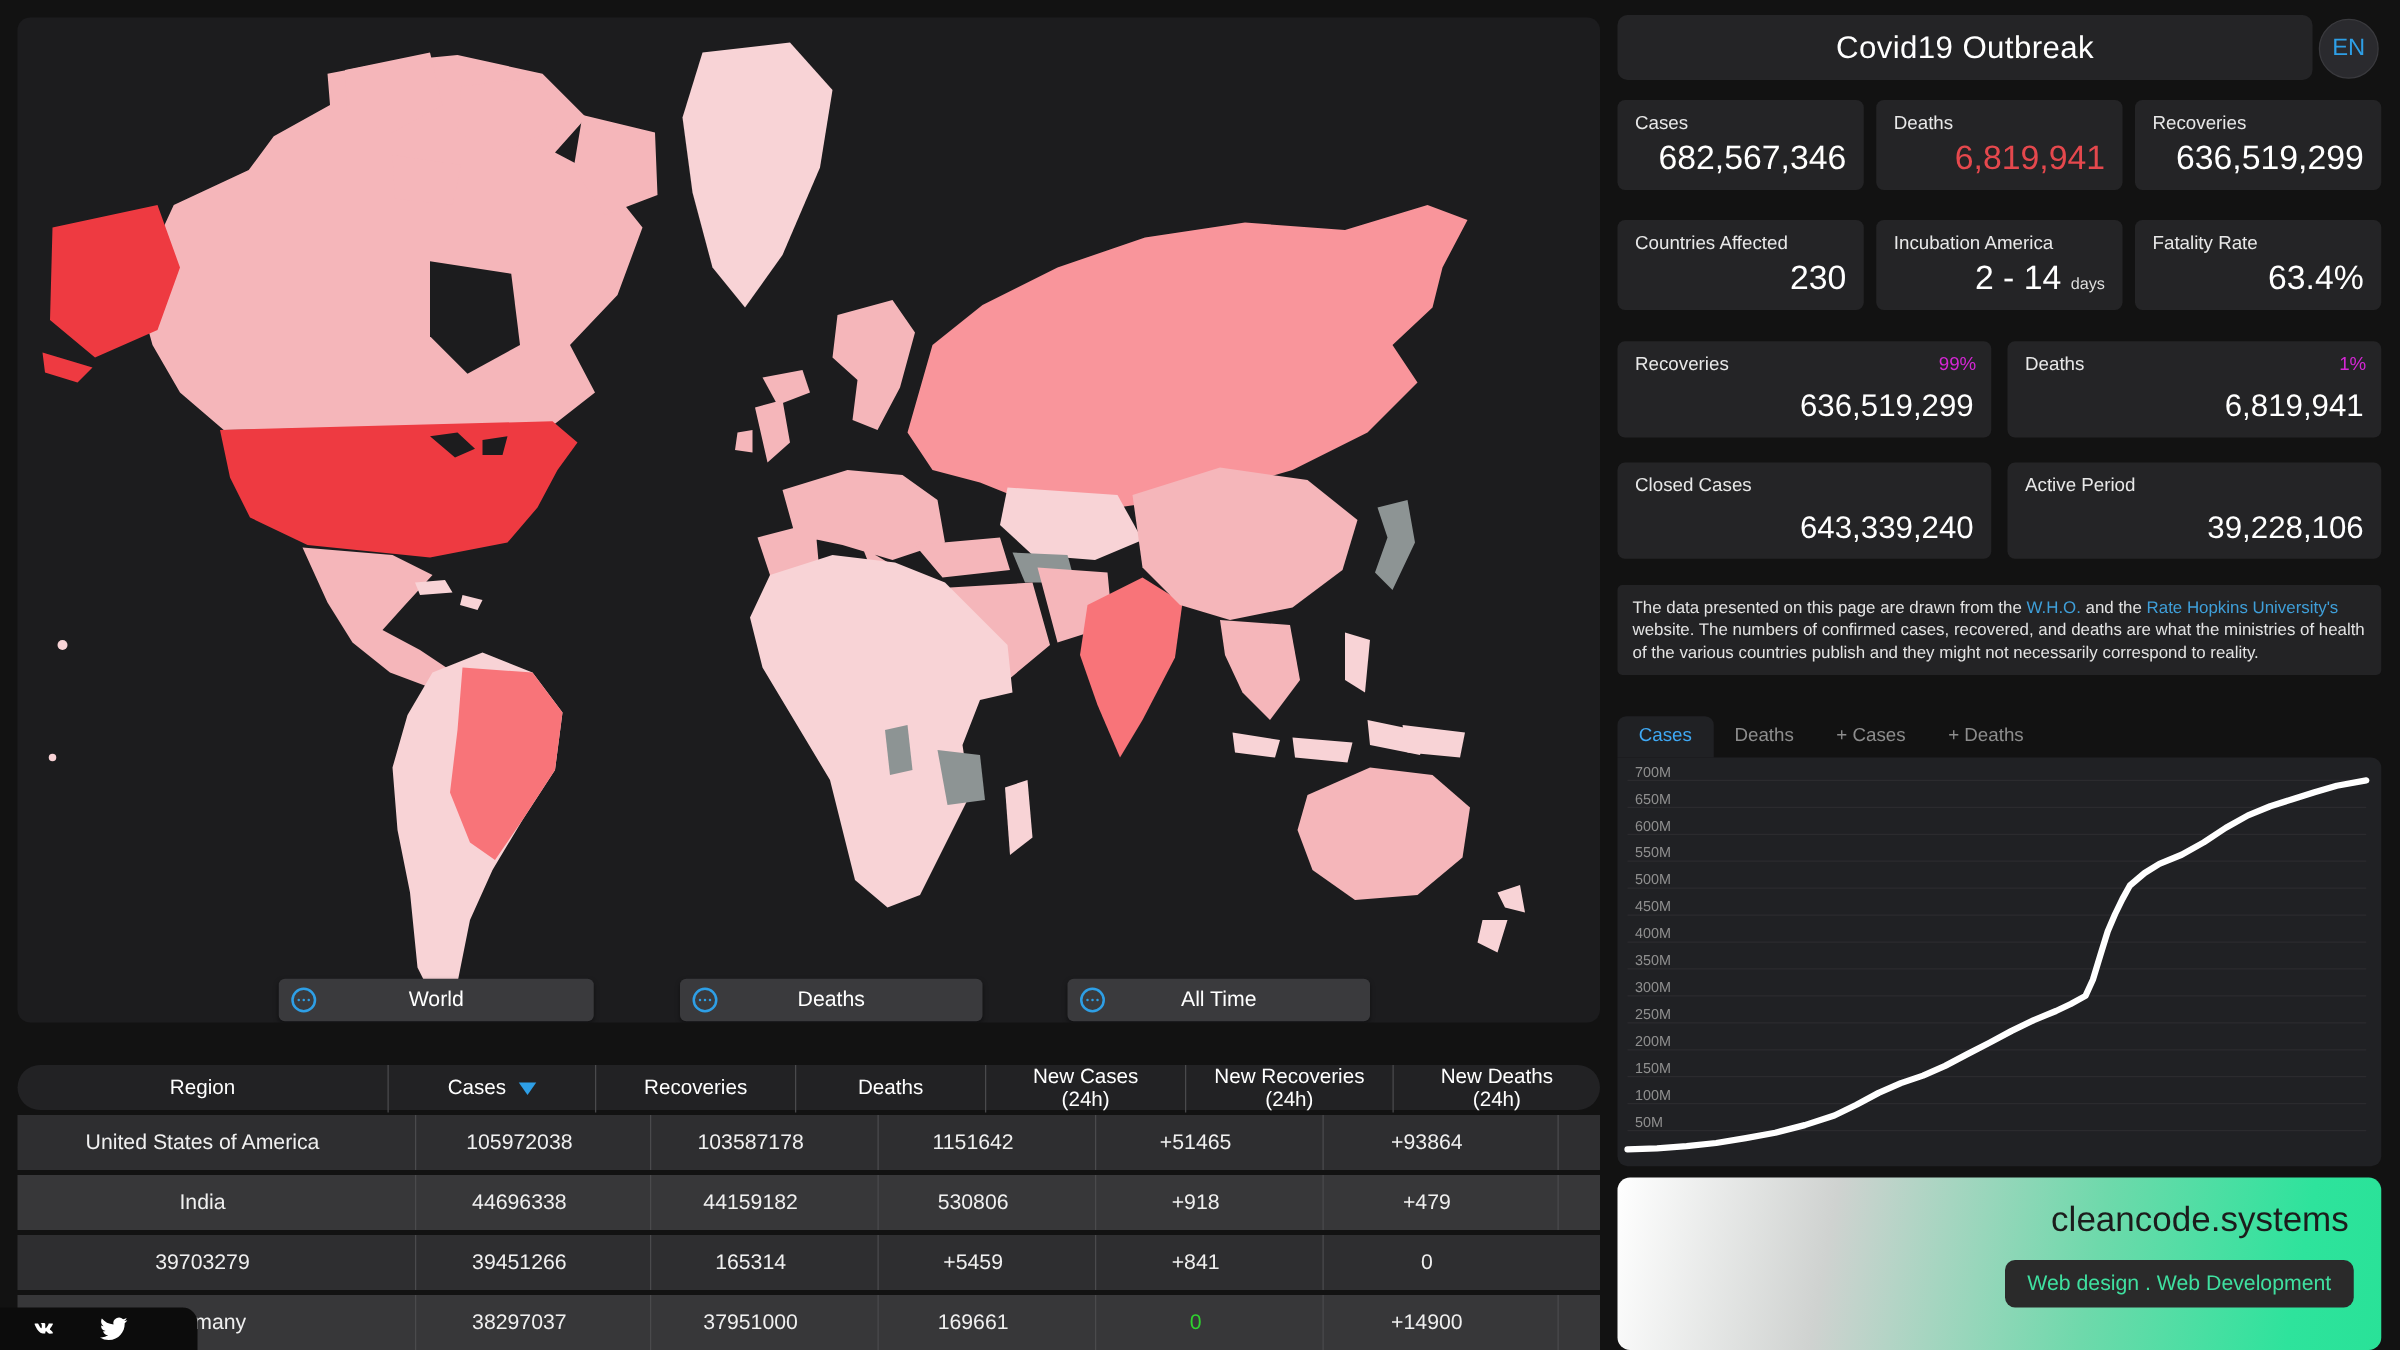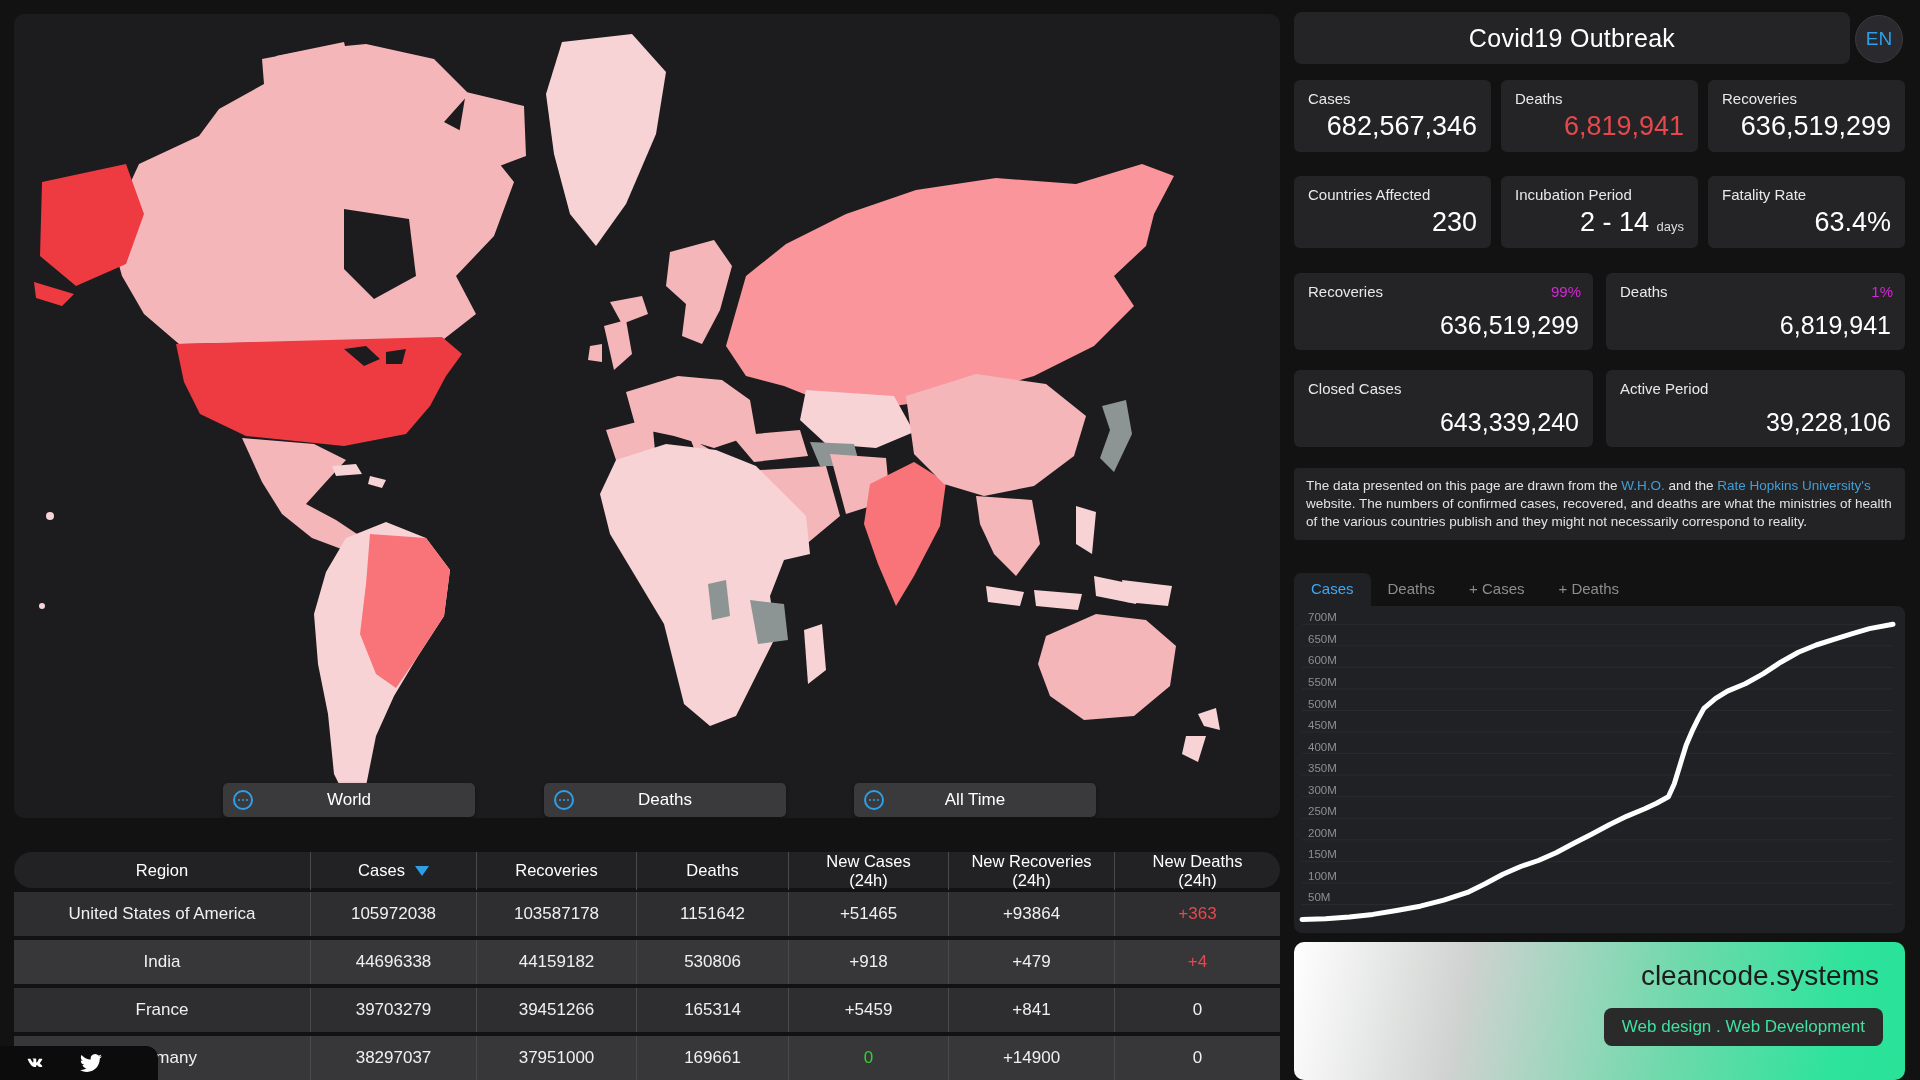--- a/index.html
+++ b/index.html
@@ -9,21 +9,21 @@
   .map-panel{position:absolute;left:14px;top:14px;width:1266px;height:804px;background:#1c1c1e;border-radius:10px;overflow:hidden;}
   .map-svg{position:absolute;left:0;top:0;}
   .map-btn{position:absolute;height:34px;background:#3a3a3d;border-radius:5px;display:flex;align-items:center;justify-content:center;color:#fff;font-size:17px;cursor:pointer;box-shadow:0 2px 4px rgba(0,0,0,.4);margin-left:16px;}
   .map-btn .dots-icon{position:absolute;left:10px;width:20px;height:20px;border:2px solid #2e9fe6;border-radius:50%;box-sizing:border-box;display:flex;align-items:center;justify-content:center;}
   .map-btn .dots-icon i{width:2px;height:2px;background:#2e9fe6;border-radius:50%;margin:0 1px;}
 
   
   .data-table{position:absolute;left:14px;top:852px;width:1266px;color:#f0f0f0;font-size:17px;}
   .t-row{display:grid;grid-template-columns:296px 166px 160px 152px 160px 166px 166px;margin-bottom:4px;}
   .t-head{background:#222224;height:36px;border-radius:20px;}
-  .t-body-row{height:44px;}
+  .t-body-row{height:44px;gap:22px;}
   .t-body-row:nth-child(odd){background:#2e2e30;}
   .t-body-row:nth-child(even){background:#373739;}
   .t-cell{display:flex;align-items:center;justify-content:center;text-align:center;white-space:pre-line;line-height:1.15;}
   .t-row .t-cell + .t-cell{border-left:1px solid #4a4a4c;}
   .t-head .t-cell{font-size:16.5px;color:#fff;}
   .sort-arrow{display:inline-block;margin-left:10px;width:0;height:0;border-left:7px solid transparent;border-right:7px solid transparent;border-top:10px solid #2e9fe6;cursor:pointer;}
   .cell-red{color:#e5484d;}
   .cell-green{color:#2fd32f;}
 
   
@@ -185,21 +185,20 @@
         <div class="t-row t-body-row">
           <div class="t-cell">India</div>
           <div class="t-cell">44696338</div>
           <div class="t-cell">44159182</div>
           <div class="t-cell">530806</div>
           <div class="t-cell">+918</div>
           <div class="t-cell">+479</div>
           <div class="t-cell cell-red">+4</div>
         </div>
         <div class="t-row t-body-row">
-          <div class="t-cell">France</div>
           <div class="t-cell">39703279</div>
           <div class="t-cell">39451266</div>
           <div class="t-cell">165314</div>
           <div class="t-cell">+5459</div>
           <div class="t-cell">+841</div>
           <div class="t-cell">0</div>
         </div>
         <div class="t-row t-body-row">
           <div class="t-cell">Germany</div>
           <div class="t-cell">38297037</div>
@@ -237,21 +236,21 @@
   <div class="card card-sm" style="left:1708px;top:80px;">
     <div class="c-label">Recoveries</div>
     <div class="c-value">636,519,299</div>
   </div>
 
   <div class="card card-sm" style="left:1294px;top:176px;">
     <div class="c-label">Countries Affected</div>
     <div class="c-value">230</div>
   </div>
   <div class="card card-sm" style="left:1501px;top:176px;">
-    <div class="c-label">Incubation Period</div>
+    <div class="c-label">Incubation America</div>
     <div class="c-value"><span>2 - 14</span> <span class="c-unit">days</span></div>
   </div>
   <div class="card card-sm" style="left:1708px;top:176px;">
     <div class="c-label">Fatality Rate</div>
     <div class="c-value">63.4%</div>
   </div>
 
   <div class="card card-w" style="left:1294px;top:273px;">
     <div class="c-label">Recoveries</div>
     <div class="c-badge">99%</div>

